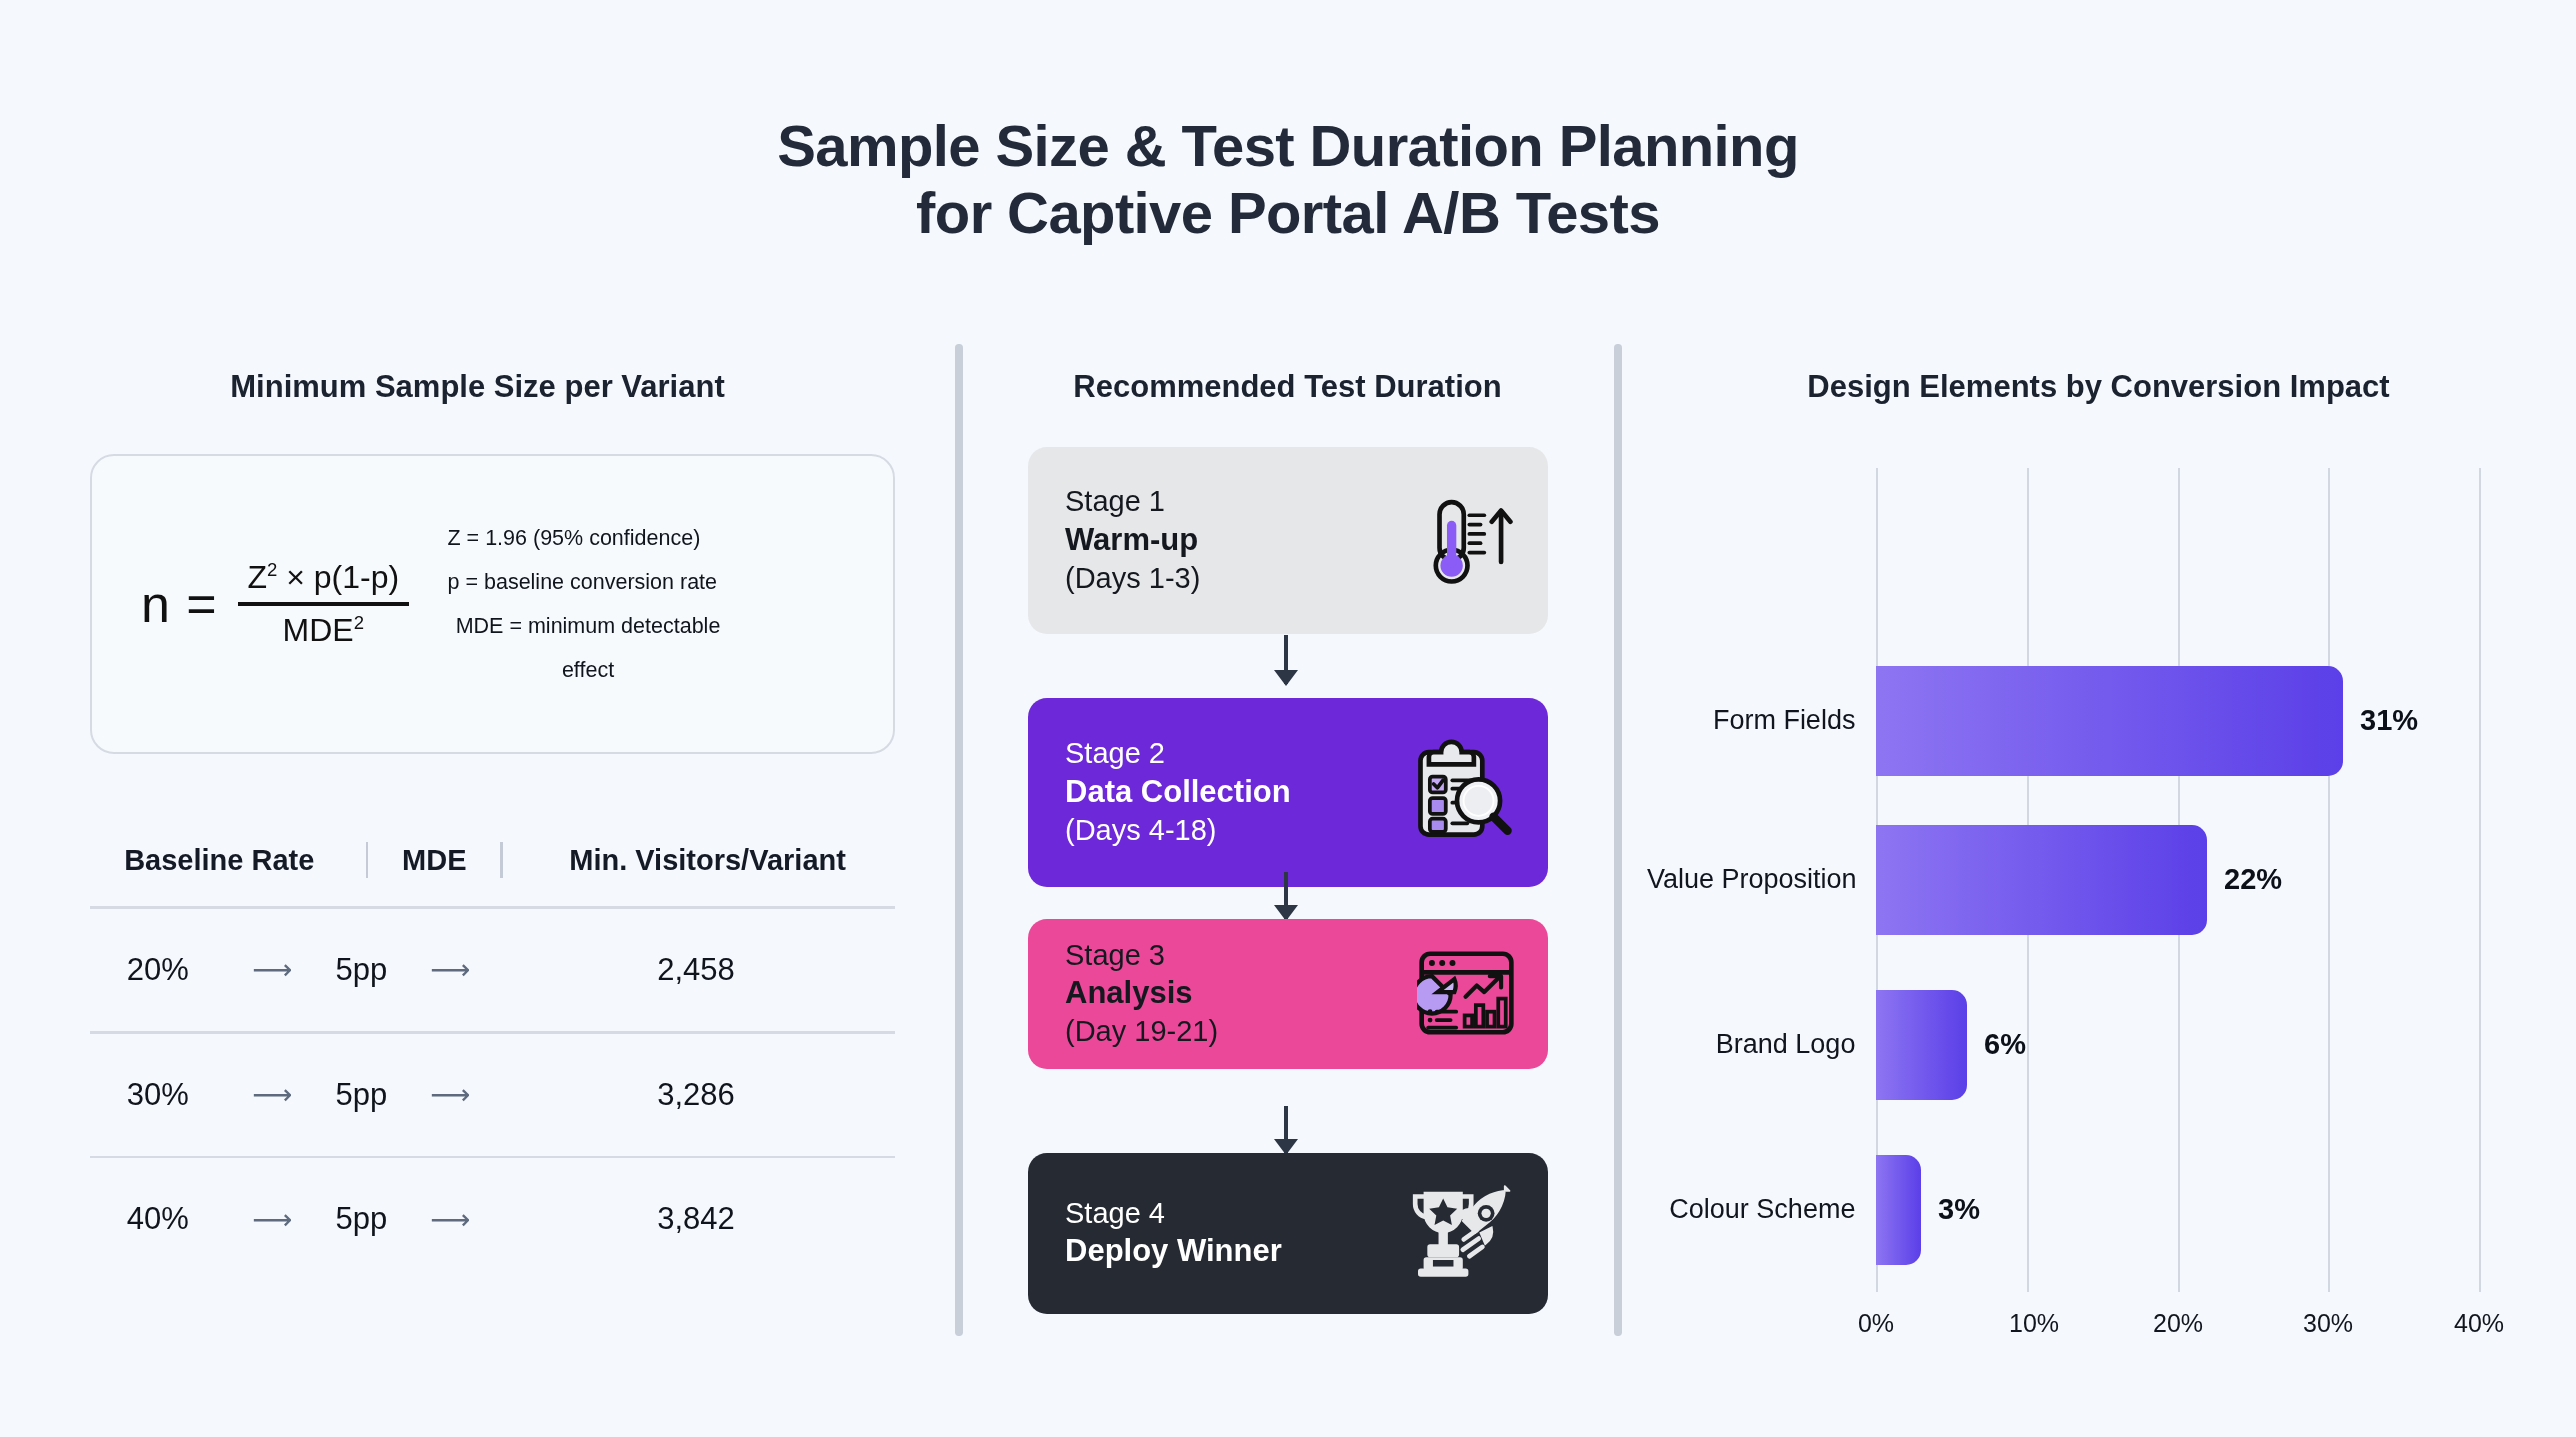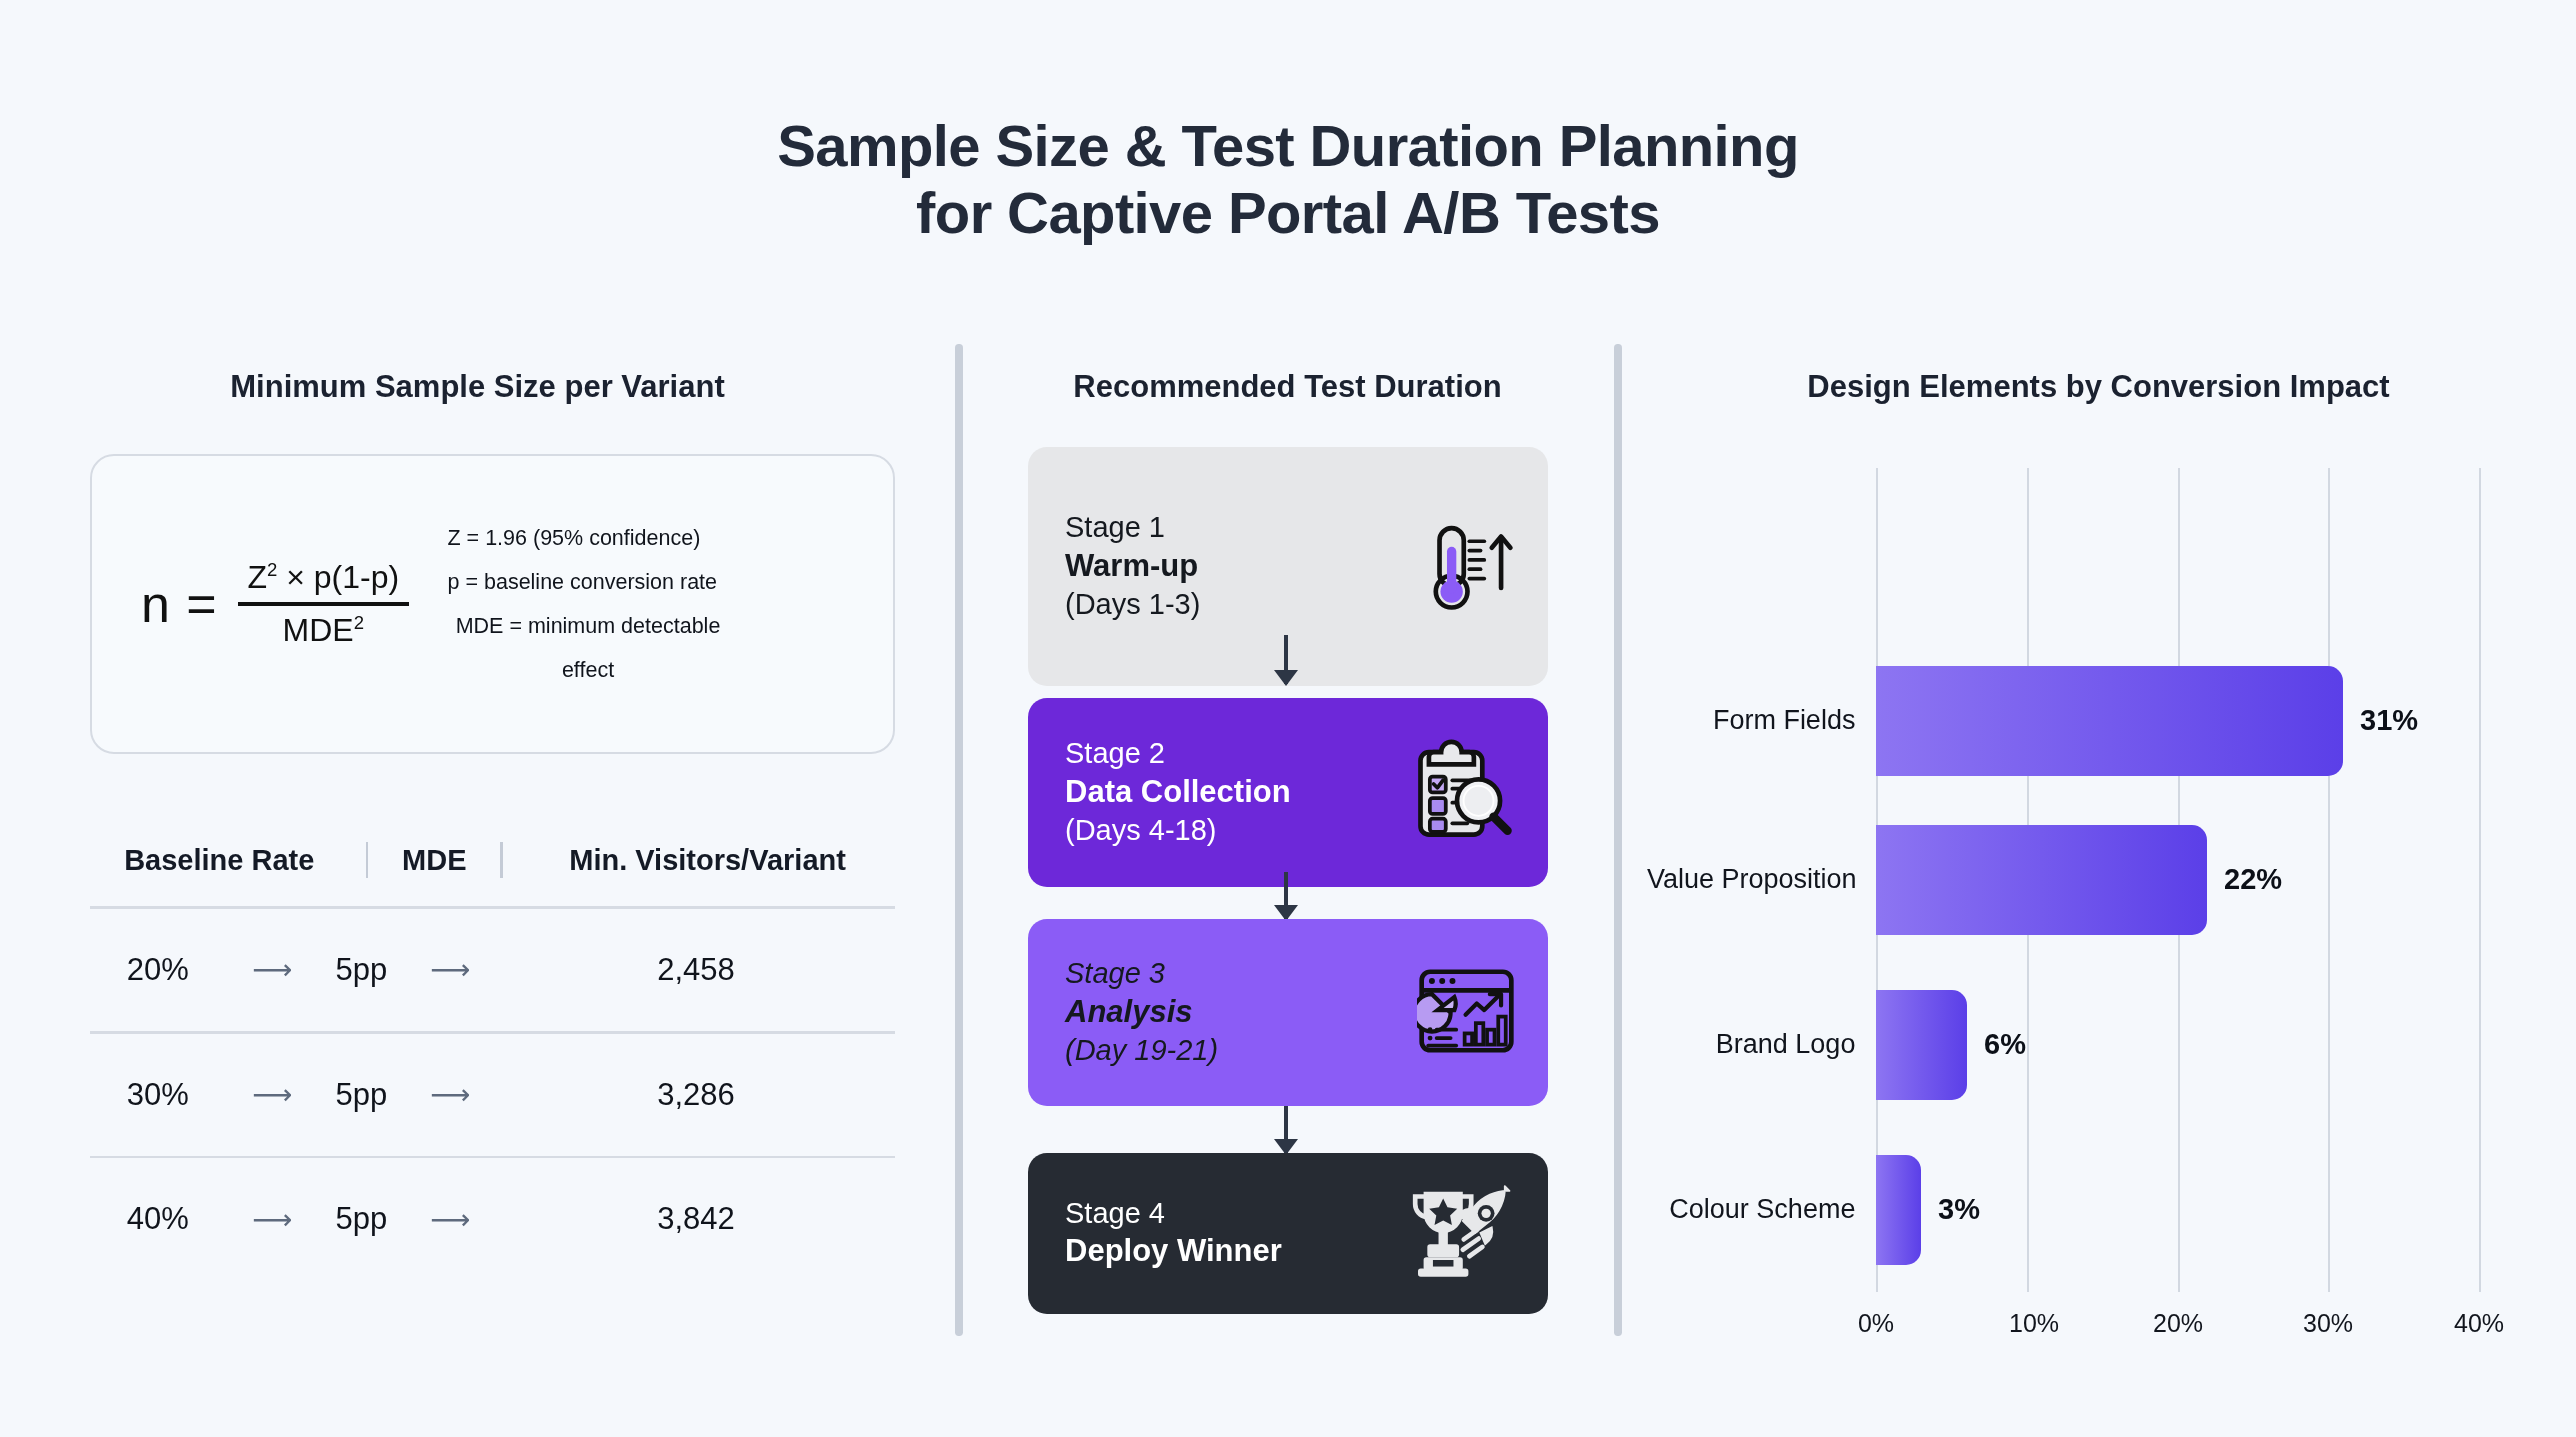--- a/index.html
+++ b/index.html
@@ -74,23 +74,23 @@
 
   
   .stage {
     position:absolute; left:1028px; width:520px; border-radius:19px;
     display:flex; align-items:center; justify-content:space-between;
     padding:0 32px 0 37px;
   }
   .stage .txt .s-num { font-size:29px; font-weight:400; line-height:1.25; }
   .stage .txt .s-name { font-size:31px; font-weight:bold; line-height:1.3; }
   .stage .txt .s-days { font-size:29px; font-weight:400; line-height:1.3; }
-  #stage1 { top:447px; height:239px; background:#E6E7E9; color:#15191F; }
+  #stage1 { top:447px; height:187px; background:#E6E7E9; color:#15191F; }
   #stage2 { top:698px; height:189px; background:#6d28d9; color:#FFFFFF; }
-  #stage3 { top:919px; height:187px; background:#8b5cf6; color:#15191F;font-style:italic; }
+  #stage3 { top:919px; height:150px; background:#ec4899; color:#15191F; }
   #stage4 { top:1153px; height:161px; background:#262B33; color:#FFFFFF; }
   .stage .ico { flex:0 0 auto; }
 
   .flow-arrow { position:absolute; left:1284px; width:3.7px; background:#2D3645; }
   .flow-arrow::after {
     content:""; position:absolute; left:-10.3px; bottom:-1.9px;
     width:0; height:0; border-left:12px solid transparent;
     border-right:12px solid transparent; border-top:16px solid #2D3645;
   }
   #fa1 { top:635px; height:49px; }

